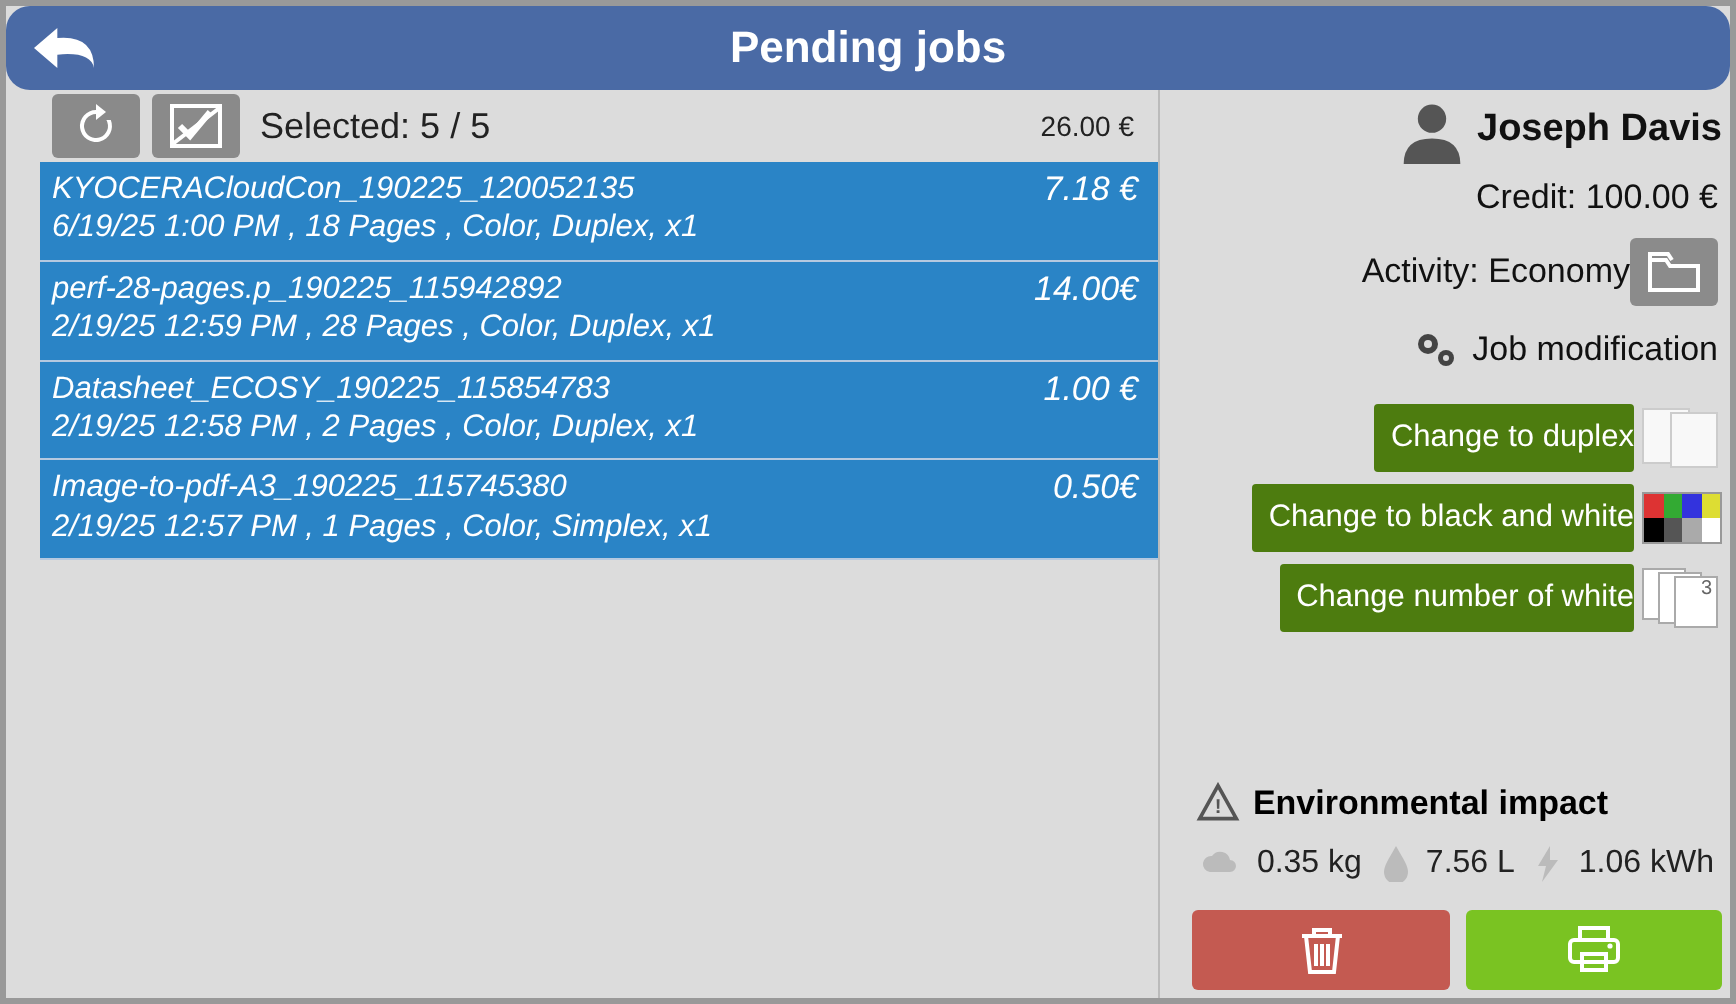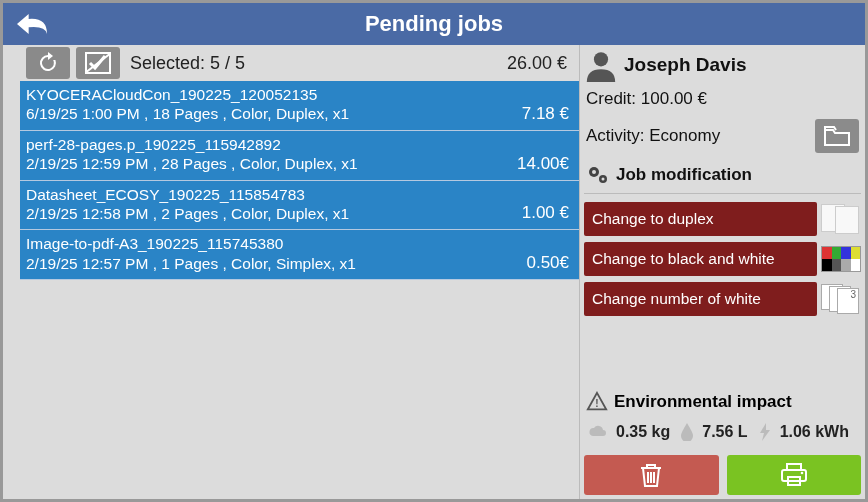--- a/index.html
+++ b/index.html
@@ -1,47 +1,47 @@
 <!DOCTYPE html>
 <html><head>
 <meta charset="utf-8">
 <style>
   * { box-sizing: border-box; margin: 0; padding: 0; }
   html, body { width: 868px; height: 502px; font-family: Arial, Helvetica, sans-serif; background: #ccc; overflow: hidden; }
   .app { width: 868px; height: 502px; border: 3px solid #999; background: #dcdcdc; display: flex; flex-direction: column; }
-  .titlebar { background: #4a6aa5; height: 42px; display: flex; align-items: center; justify-content: center; position: relative; }
+  .titlebar { background: #4a6aa5; height: 42px; display: flex; align-items: center; justify-content: center; position: relative; border-radius: 12px; }
   .titlebar .back { position: absolute; left: 8px; top: 4px; width: 42px; height: 34px; display:flex; align-items:center; justify-content:center; cursor:pointer; }
   .titlebar .title { color: #fff; font-size: 22px; font-weight: bold; }
   .body { flex: 1; display: flex; margin-left: 17px; }
   .left { width: 560px; display: flex; flex-direction: column; border-right: 1px solid #bbb; }
   .toolbar { height: 36px; display:flex; align-items:center; padding: 2px 6px; gap: 6px; background:#dcdcdc; }
   .icon-btn { width: 44px; height: 32px; background: #8a8a8a; border: none; border-radius: 3px; display:flex; align-items:center; justify-content:center; cursor:pointer; }
   .sel-text { font-size: 18px; color:#222; margin-left: 4px; }
-  .total { margin-left:auto; font-size: 18px; color:#222; padding-right: 6px; }
+  .total { margin-left:auto; font-size: 14px; color:#222; padding-right: 6px; }
   .list { flex:1; background:#dcdcdc; }
-  .row { display:flex; align-items:flex-end; justify-content:space-between; padding: 4px 10px 6px 6px; border-bottom: 1px solid #b5c9e0; background:#2a84c6; color:#fff; }
+  .row { display:flex; align-items:flex-start; justify-content:space-between; padding: 4px 10px 6px 6px; border-bottom: 1px solid #b5c9e0; background:#2a84c6; color:#fff;font-style:italic; }
   .row .info { display:flex; flex-direction:column; line-height:1.25; font-size:15.5px; }
   .row .price { font-size:17px; white-space:nowrap; padding-left:12px; }
-  .right { flex:1; display:flex; flex-direction:column; padding: 2px 4px 4px 4px; gap: 2px; }
+  .right { flex:1; display:flex; flex-direction:column; padding: 2px 4px 4px 4px; gap: 2px; align-items: flex-end; }
   .user-row { display:flex; align-items:center; gap:6px; height:36px; }
   .user-row svg { width:34px; height:34px; }
   .user-name { font-size:19px; font-weight:bold; color:#111; }
   .credit { font-size:17px; color:#111; padding: 4px 2px 8px 2px; }
   .activity-row { display:flex; align-items:center; justify-content:space-between; padding: 0 2px 6px 2px; }
   .activity { font-size:17px; color:#111; }
   .folder-btn { width:44px; height:34px; background:#8b8b8b; border:none; border-radius:3px; display:flex; align-items:center; justify-content:center; cursor:pointer; }
-  .section-head { display:flex; align-items:center; gap:6px; padding: 2px 2px; font-weight:bold; font-size:17px; color:#111; }
+  .section-head { display:flex; align-items:center; gap:6px; padding: 2px 2px; font-weight:normal; font-size:17px; color:#111; }
   .divider { height:1px; background:#bbb; margin: 2px 0 6px 0; }
   .mod-row { display:flex; align-items:center; gap:4px; margin-bottom:4px; }
-  .mod-btn { flex:1; height:34px; background:#7f1d1d; border:none; color:#fff; font-size:15.5px; text-align:left; padding-left:8px; border-radius:2px; cursor:pointer; }
+  .mod-btn { flex:1; height:34px; background:#4d7c0f; border:none; color:#fff; font-size:15.5px; text-align:left; padding-left:8px; border-radius:2px; cursor:pointer; }
   .mod-icon { width:40px; height:34px; display:flex; align-items:center; justify-content:center; }
   .env { margin-top:auto; }
   .env-head { display:flex; align-items:center; gap:6px; font-weight:bold; font-size:17px; padding: 2px; }
   .env-vals { display:flex; align-items:center; gap:10px; padding: 8px 4px 10px 4px; font-size:16px; color:#222; }
-  .env-vals .it { display:flex; align-items:center; gap:8px;font-weight:bold; }
+  .env-vals .it { display:flex; align-items:center; gap:8px; }
   .footer-btns { display:flex; gap:8px; padding-top:4px; }
   .del-btn { flex:1; height:40px; background:#c45a51; border:none; border-radius:3px; display:flex; align-items:center; justify-content:center; cursor:pointer; }
   .print-btn { flex:1; height:40px; background:#7ac322; border:none; border-radius:3px; display:flex; align-items:center; justify-content:center; cursor:pointer; }
   .color-swatch { width:40px; height:26px; display:grid; grid-template-columns:repeat(4,1fr); grid-template-rows:repeat(2,1fr); border:1px solid #999;}
   .color-swatch div:nth-child(1){background:#d33;} .color-swatch div:nth-child(2){background:#3a3;}
   .color-swatch div:nth-child(3){background:#33d;} .color-swatch div:nth-child(4){background:#dd3;}
   .color-swatch div:nth-child(5){background:#000;} .color-swatch div:nth-child(6){background:#555;}
   .color-swatch div:nth-child(7){background:#aaa;} .color-swatch div:nth-child(8){background:#fff;}
   .copies-icon { position:relative; width:40px; height:30px;}
   .copies-icon .pg { position:absolute; width:22px; height:26px; background:#fff; border:1px solid #aaa; font-size:10px; text-align:right; padding-right:2px; color:#666;}

